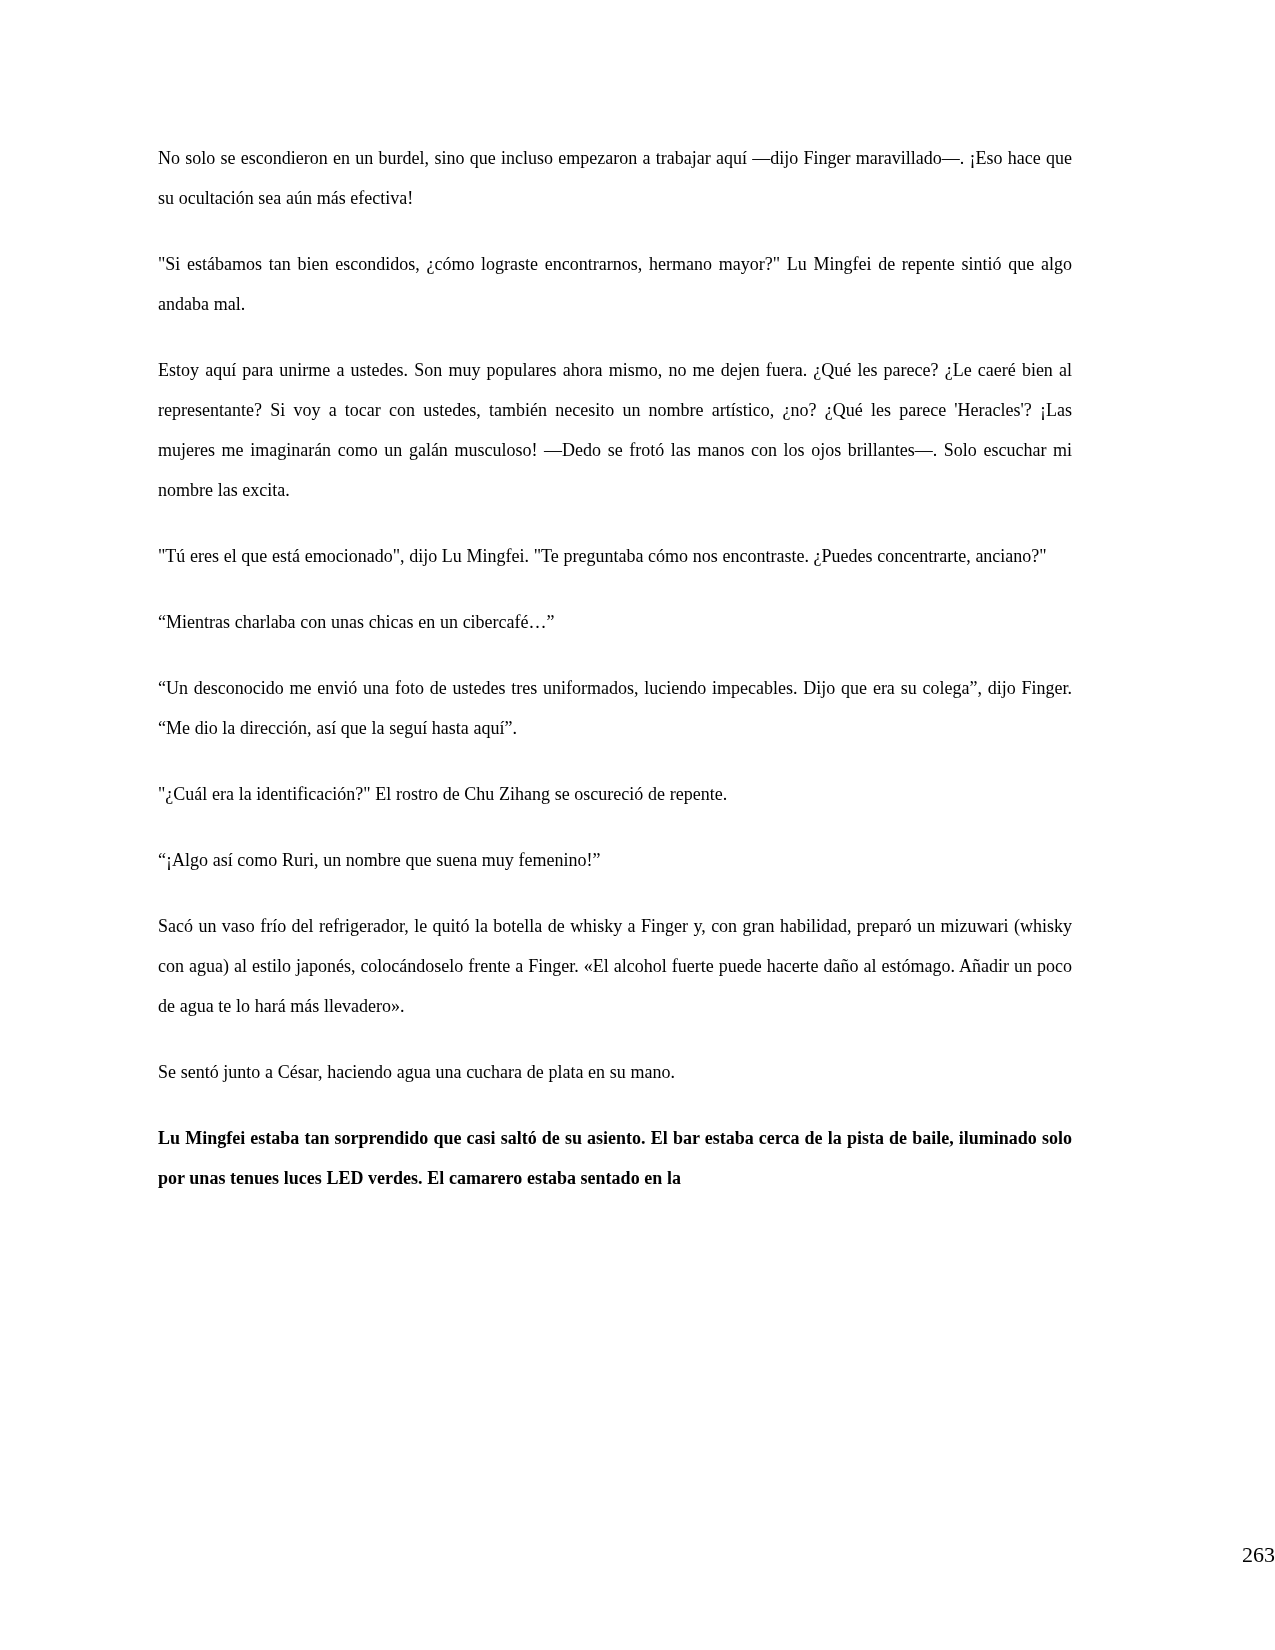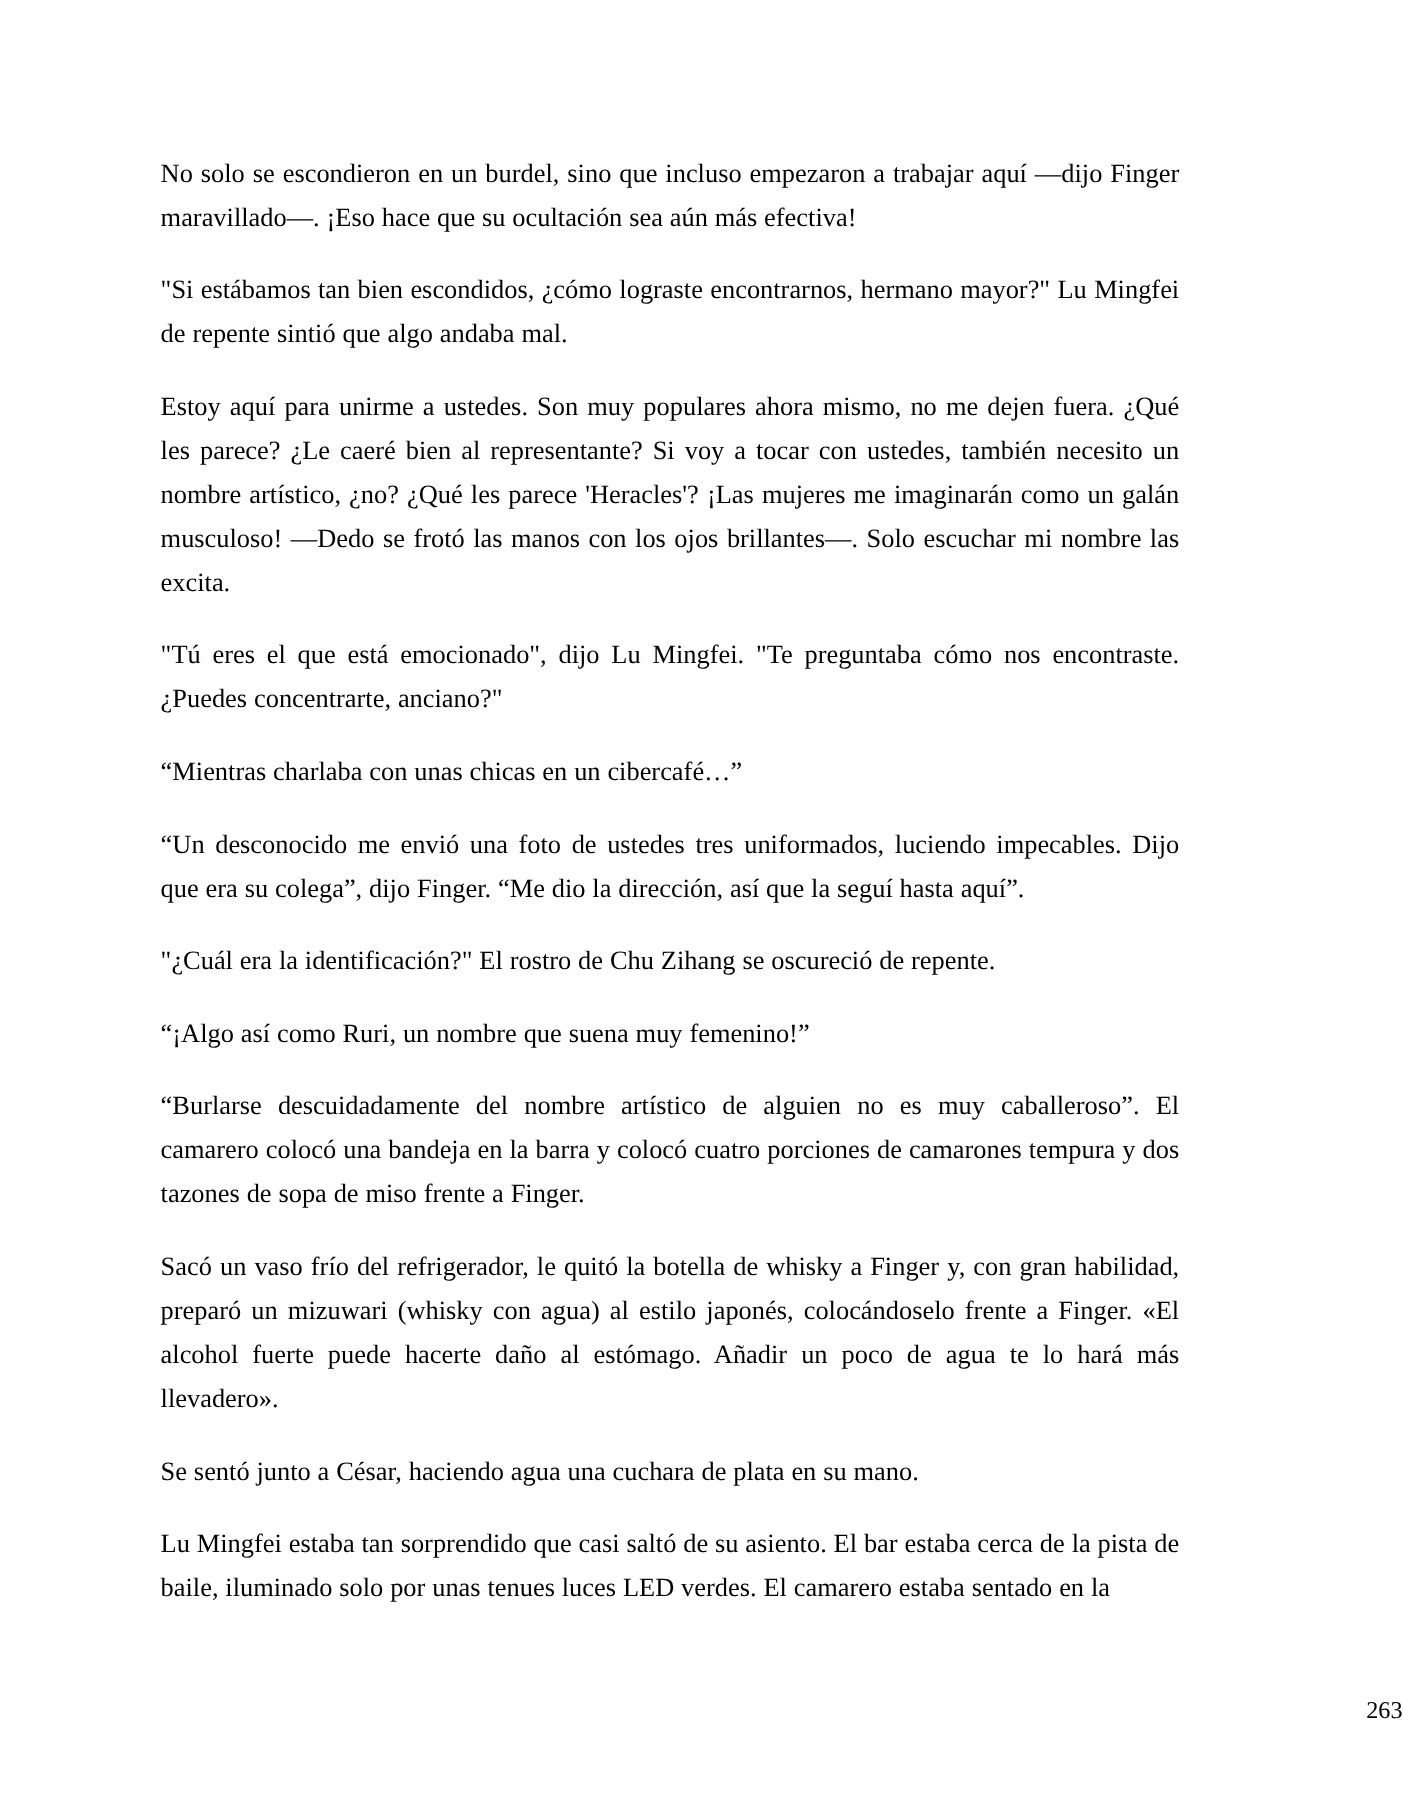--- a/index.html
+++ b/index.html
@@ -19,31 +19,32 @@
     box-sizing: border-box;
     overflow: hidden;
   }
   .text-block {
     position: absolute;
     left: 142px;
     top: 138px;
     width: 930px;
   }
   .para {
-    font-size: 24px;
+    font-size: 18px;
     line-height: 40px;
     text-align: justify;
     text-justify: inter-word;
-    margin: 0 0 26px 4px;
+    margin: 0 0 26px 16px;
     hyphens: none;
     -webkit-hyphens: none;
     word-spacing: 0.01em;
   }
   .para:last-child {
     margin-bottom: 0;
+    font-weight: bold;
   }
   .page-number {
     position: absolute;
     left: 0;
     right: 0;
     top: 1540px;
     text-align: right;
     font-size: 22px;
     line-height: 30px;
   }
@@ -55,21 +56,20 @@
 
   <div class="text-block">
     <p class="para">No solo se escondieron en un burdel, sino que incluso empezaron a trabajar aquí —dijo Finger maravillado—. ¡Eso hace que su ocultación sea aún más efectiva!</p>
     <p class="para">"Si estábamos tan bien escondidos, ¿cómo lograste encontrarnos, hermano mayor?" Lu Mingfei de repente sintió que algo andaba mal.</p>
     <p class="para">Estoy aquí para unirme a ustedes. Son muy populares ahora mismo, no me dejen fuera. ¿Qué les parece? ¿Le caeré bien al representante? Si voy a tocar con ustedes, también necesito un nombre artístico, ¿no? ¿Qué les parece 'Heracles'? ¡Las mujeres me imaginarán como un galán musculoso! —Dedo se frotó las manos con los ojos brillantes—. Solo escuchar mi nombre las excita.</p>
     <p class="para">"Tú eres el que está emocionado", dijo Lu Mingfei. "Te preguntaba cómo nos encontraste. ¿Puedes concentrarte, anciano?"</p>
     <p class="para">“Mientras charlaba con unas chicas en un cibercafé…”</p>
     <p class="para">“Un desconocido me envió una foto de ustedes tres uniformados, luciendo impecables. Dijo que era su colega”, dijo Finger. “Me dio la dirección, así que la seguí hasta aquí”.</p>
     <p class="para">"¿Cuál era la identificación?" El rostro de Chu Zihang se oscureció de repente.</p>
     <p class="para">“¡Algo así como Ruri, un nombre que suena muy femenino!”</p>
-    <p class="para">“Burlarse descuidadamente del nombre artístico de alguien no es muy caballeroso”. El camarero colocó una bandeja en la barra y colocó cuatro porciones de camarones tempura y dos tazones de sopa de miso frente a Finger.</p>
     <p class="para">Sacó un vaso frío del refrigerador, le quitó la botella de whisky a Finger y, con gran habilidad, preparó un mizuwari (whisky con agua) al estilo japonés, colocándoselo frente a Finger. «El alcohol fuerte puede hacerte daño al estómago. Añadir un poco de agua te lo hará más llevadero».</p>
     <p class="para">Se sentó junto a César, haciendo agua una cuchara de plata en su mano.</p>
     <p class="para">Lu Mingfei estaba tan sorprendido que casi saltó de su asiento. El bar estaba cerca de la pista de baile, iluminado solo por unas tenues luces LED verdes. El camarero estaba sentado en la</p>
   </div>
 
   <div class="page-number">263</div>
 
 </div>
 
 </body></html>

